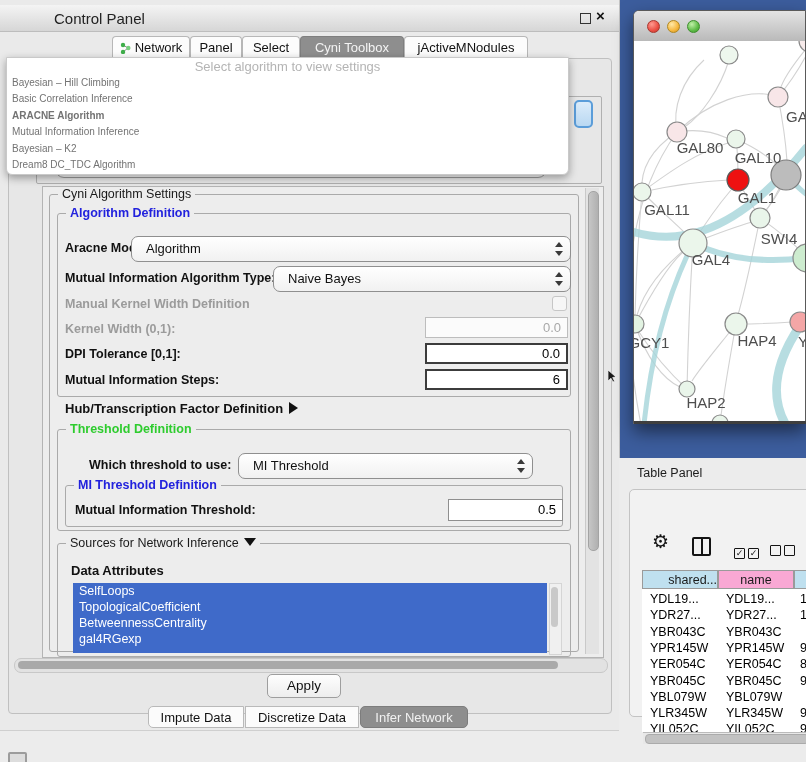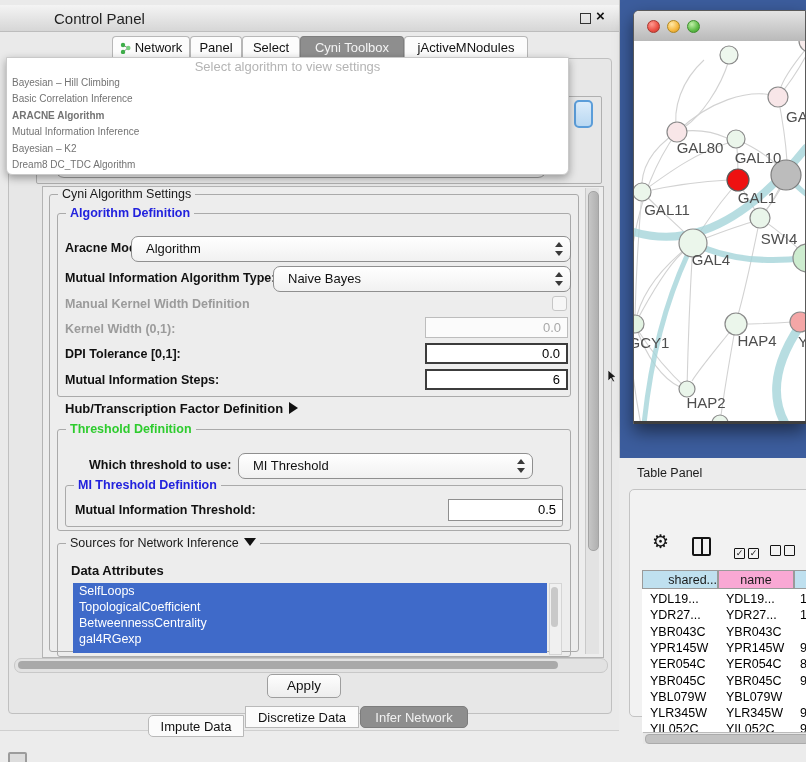--- a/index.html
+++ b/index.html
@@ -257,21 +257,21 @@
     <div class="vscroll abs">
         <span class="vthumb abs"></span>
       </div>
     <div class="hscroll abs">
         <span class="hthumb abs"></span>
       </div>
 
     <div class="apply-btn abs">Apply</div>
 
     <div class="bottom-tabs abs">
-      <div class="btab first" style="left:2px;width:96px;margin-top:9px;"><span>Impute Data</span></div>
+      <div class="btab first" style="left:2px;width:96px;"><span>Impute Data</span></div>
       <div class="btab" style="left:99px;width:114px;"><span>Discretize Data</span></div>
       <div class="btab sel" style="left:214px;width:108px;"><span>Infer Network</span></div>
     </div>
   </section>
 
   <section id="net-window" class="abs">
     <div class="mac-titlebar abs">
       <span class="light red"></span>
       <span class="light yellow"></span>
       <span class="light green"></span>

